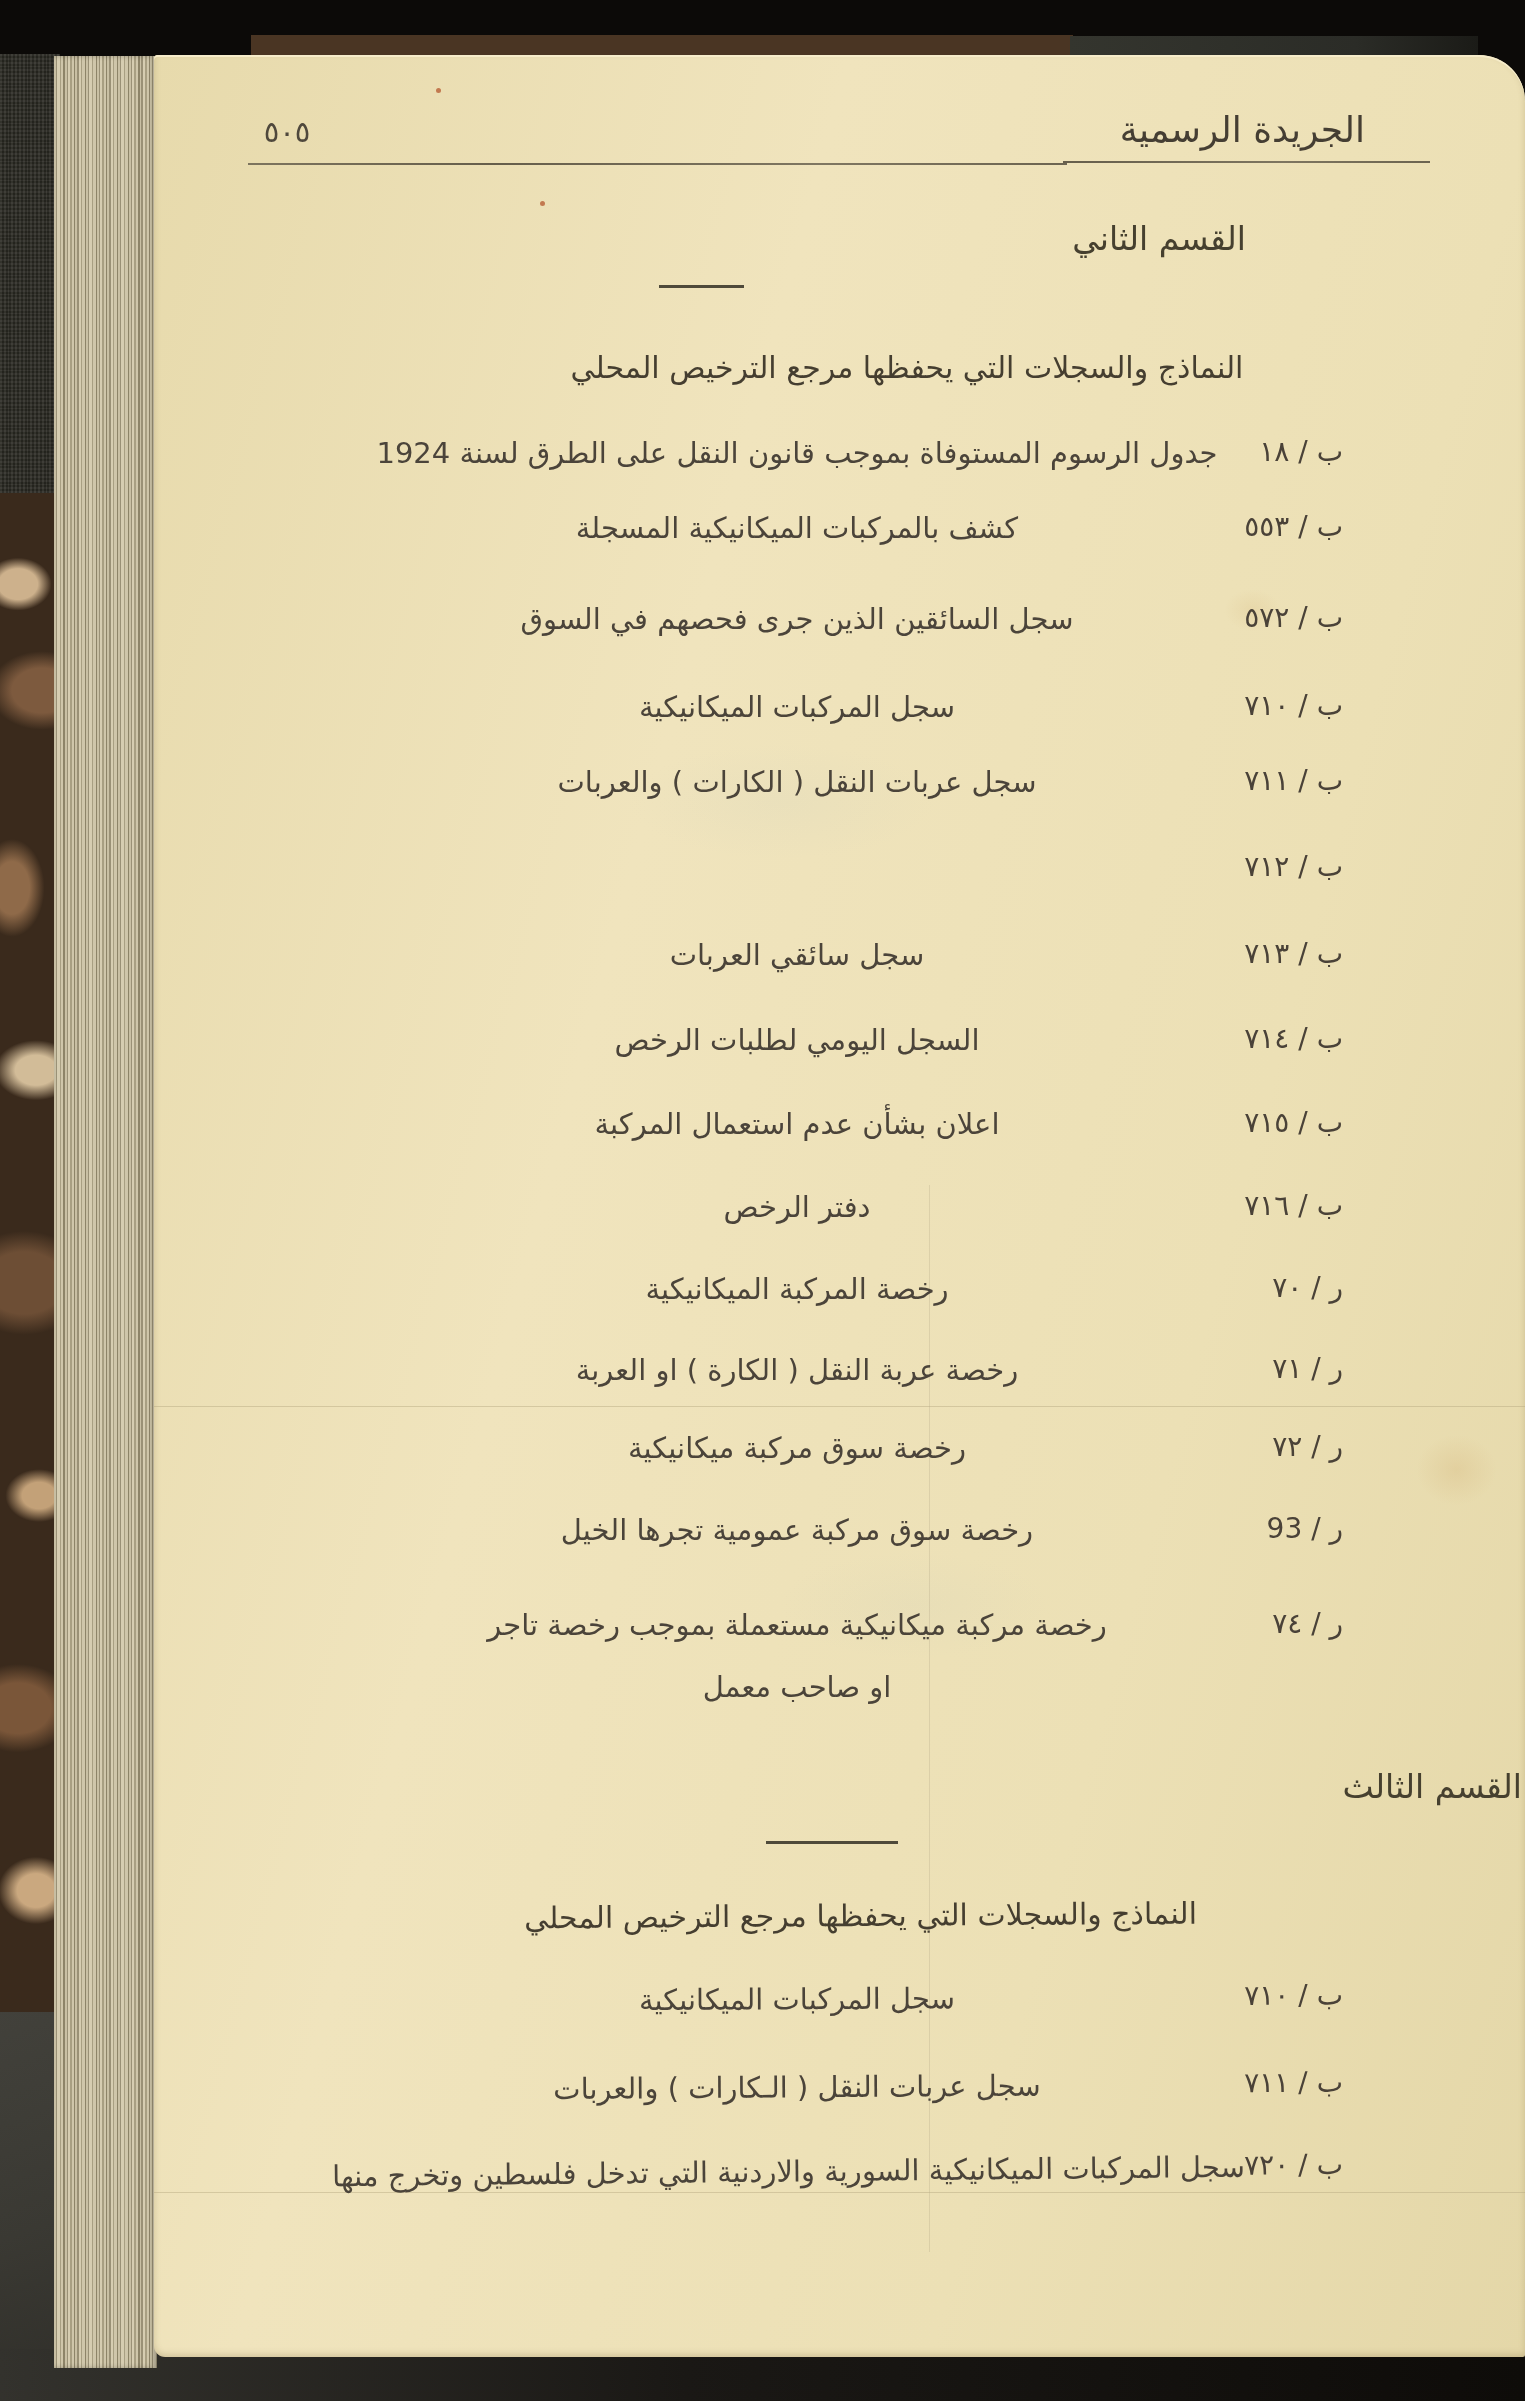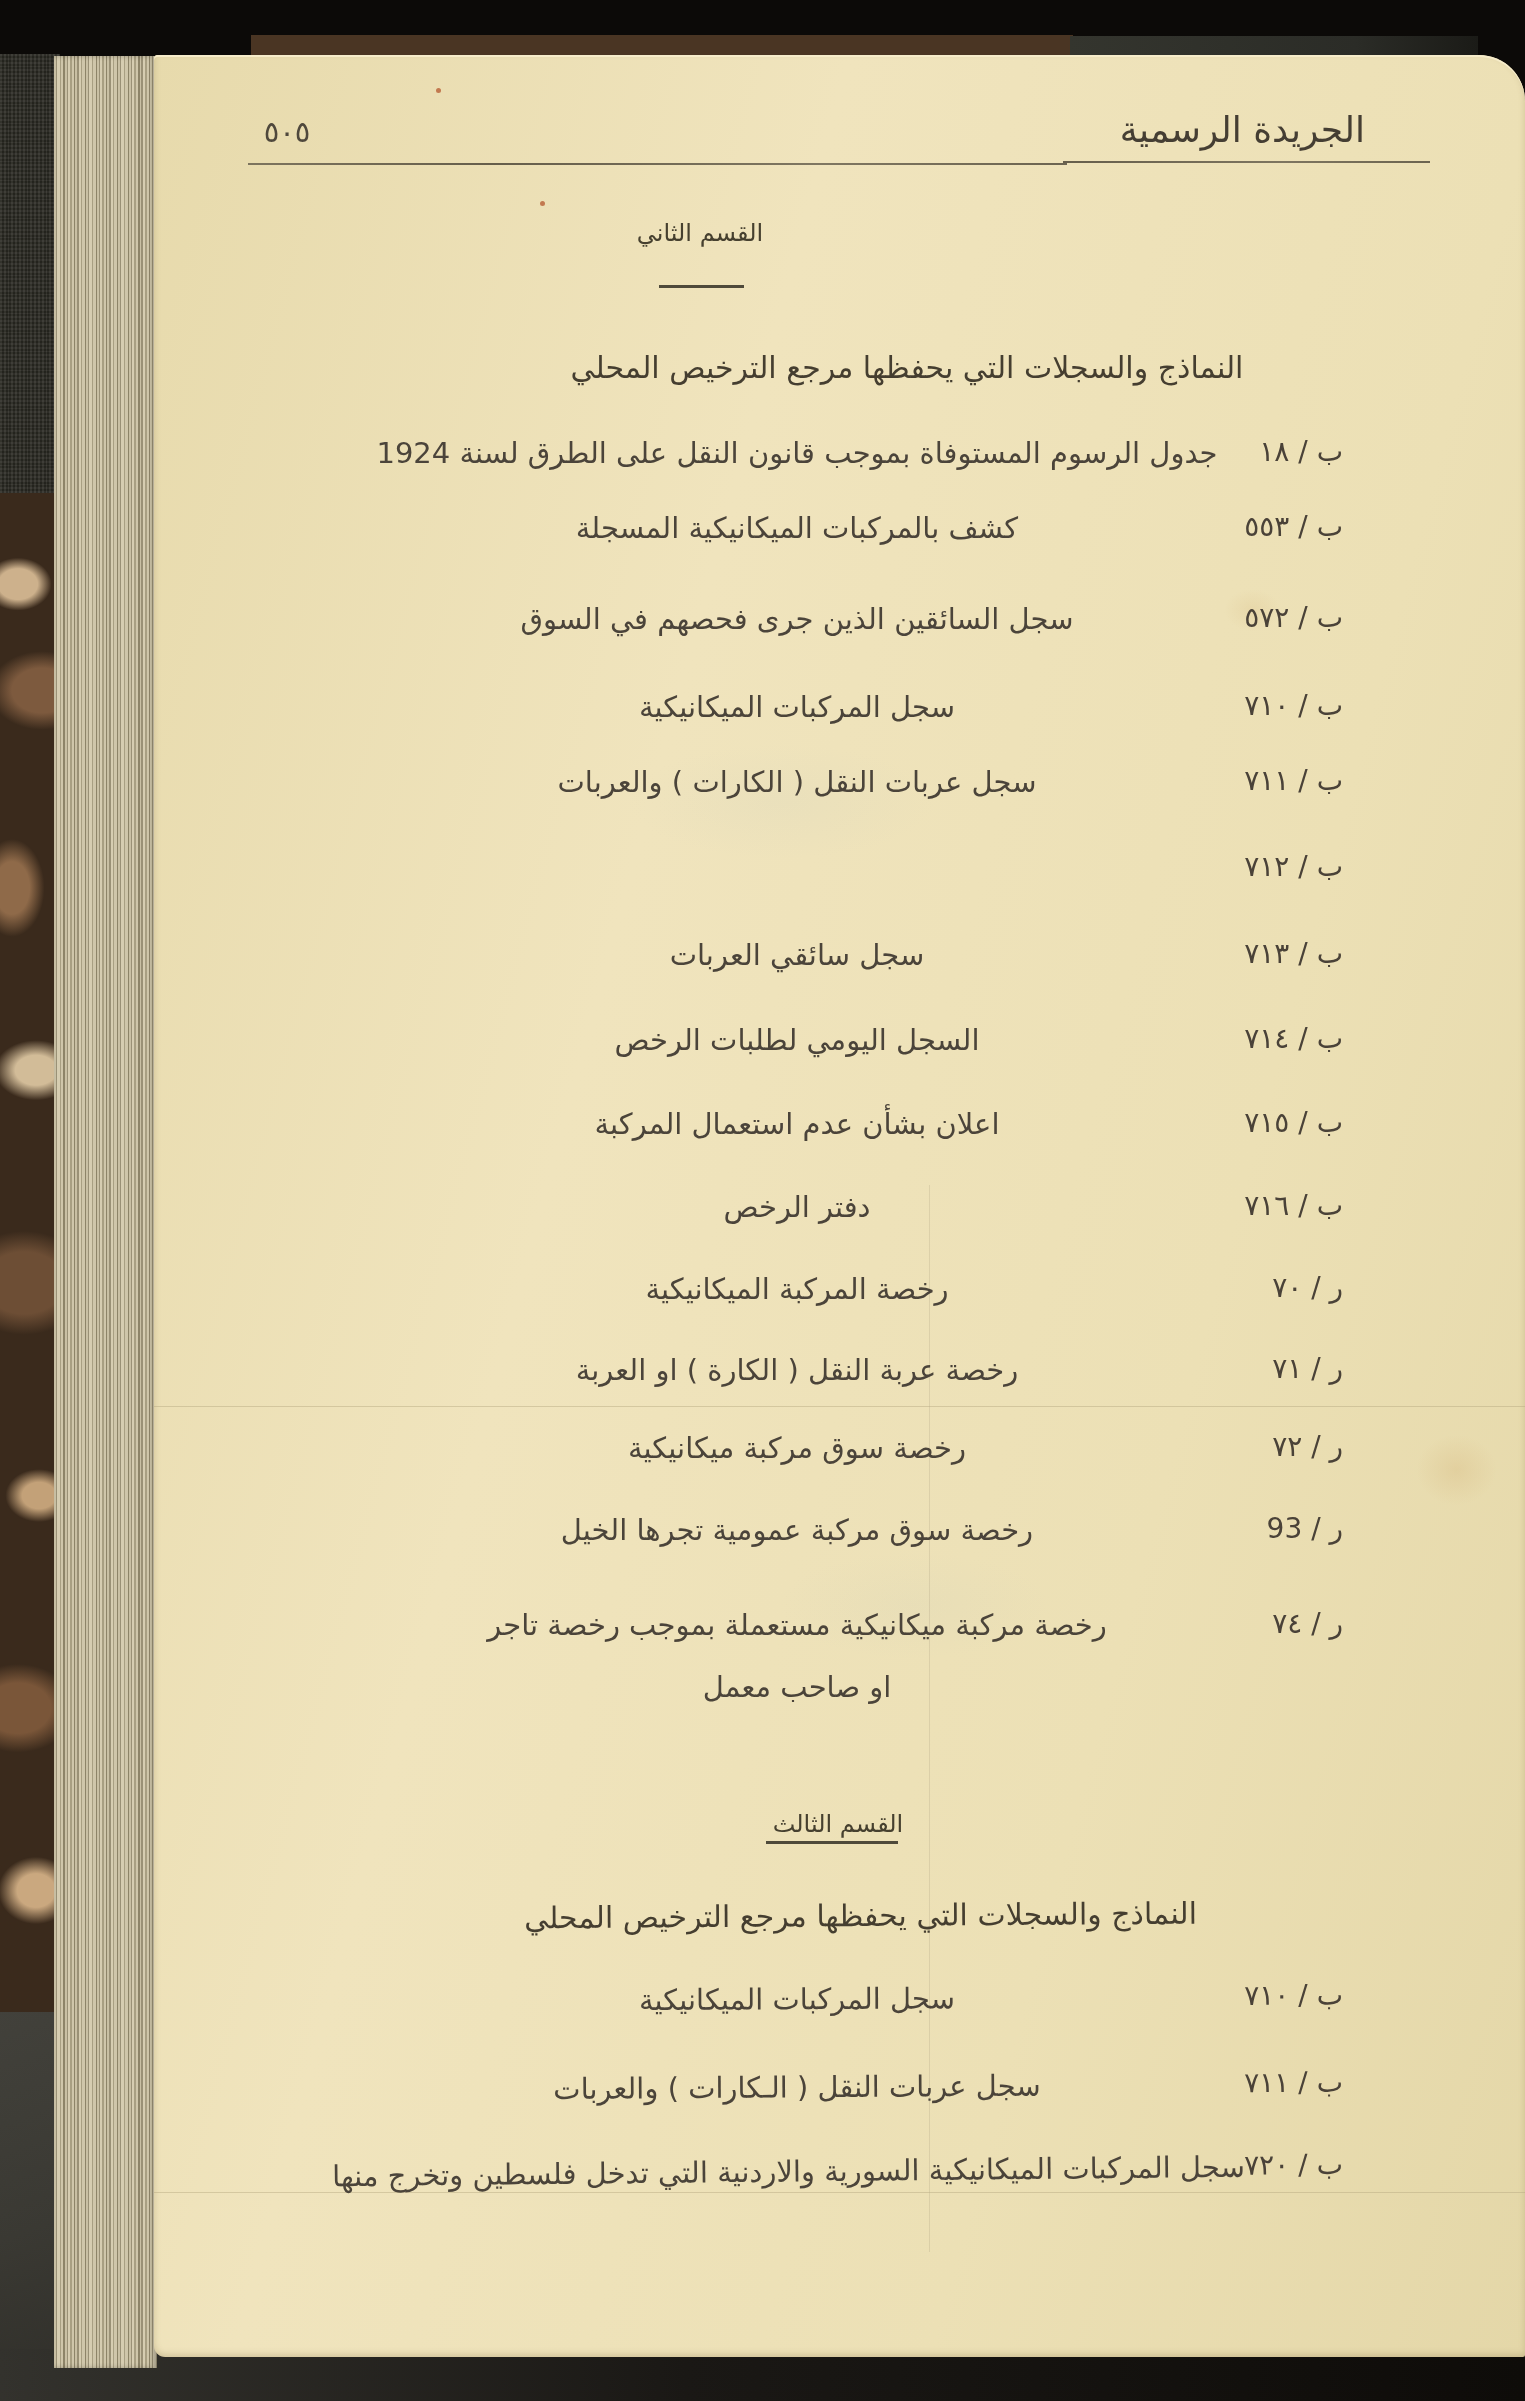--- a/index.html
+++ b/index.html
@@ -60,21 +60,21 @@
   .pagenum{position:absolute;top:60px;left:92px;width:82px;text-align:center;
     font-size:29px;color:#4f483c;}
   .header-title{position:absolute;top:54px;left:0;width:1211px;text-align:right;
     font-size:36px;color:#453e33;}
   .rule{position:absolute;background:#5a5342;height:1.9px;opacity:.85;}
   .rule.seg1{top:108px;left:94px;width:819px;
     background:linear-gradient(90deg,#6a6250,#4e4738 30%,#6b6351 70%,#554e3e);}
   .rule.seg2{top:106px;left:909px;width:367px;
     background:linear-gradient(90deg,#4e4738,#6a6250 60%,#554e3e);}
 
-  .section-title{position:absolute;text-align:center;font-size:24px;color:#46402f;}
+  .section-title{position:absolute;font-size:33px;color:#46402f;}
   .title-rule{position:absolute;height:3.1px;background:#4f4a3a;}
   .heading{position:absolute;text-align:center;font-size:30px;color:#453e30;}
 
   .row{position:absolute;left:0;right:0;height:45px;}
   .code{position:absolute;right:182px;top:0;font-size:28px;color:#4a4238;
         direction:rtl;unicode-bidi:isolate;white-space:nowrap;}
   .desc{position:absolute;left:94px;top:1.3px;width:1098px;text-align:center;
         font-size:29px;color:#4b443a;direction:rtl;unicode-bidi:isolate;}
 
   
@@ -187,21 +187,21 @@
       <span class="desc">رخصة سوق مركبة عمومية تجرها الخيل</span>
     </div>
     <div class="row" style="top:1552px">
       <span class="code">ر / ٧٤</span>
       <span class="desc">رخصة مركبة ميكانيكية مستعملة بموجب رخصة تاجر</span>
     </div>
     <div class="row" style="top:1614px">
       <span class="desc">او صاحب معمل</span>
     </div>
 
-    <div class="section-title ar" style="top:1712px;left:0;width:1368px;margin-top:43px;">القسم الثالث</div>
+    <div class="section-title ar" style="top:1712px;left:0;width:1368px;">القسم الثالث</div>
     <div class="title-rule" style="top:1786px;left:612px;width:132px;"></div>
     <div class="heading ar" style="top:1843px;left:63px;width:1287px;transform:rotate(-0.4deg);">النماذج والسجلات التي يحفظها مرجع الترخيص المحلي</div>
 
     <div class="row" style="top:1926px;transform:rotate(-0.3deg);">
       <span class="code">ب / ٧١٠</span>
       <span class="desc">سجل المركبات الميكانيكية</span>
     </div>
     <div class="row" style="top:2014px;transform:rotate(-0.4deg);">
       <span class="code">ب / ٧١١</span>
       <span class="desc">سجل عربات النقل ( الـكارات ) والعربات</span>

